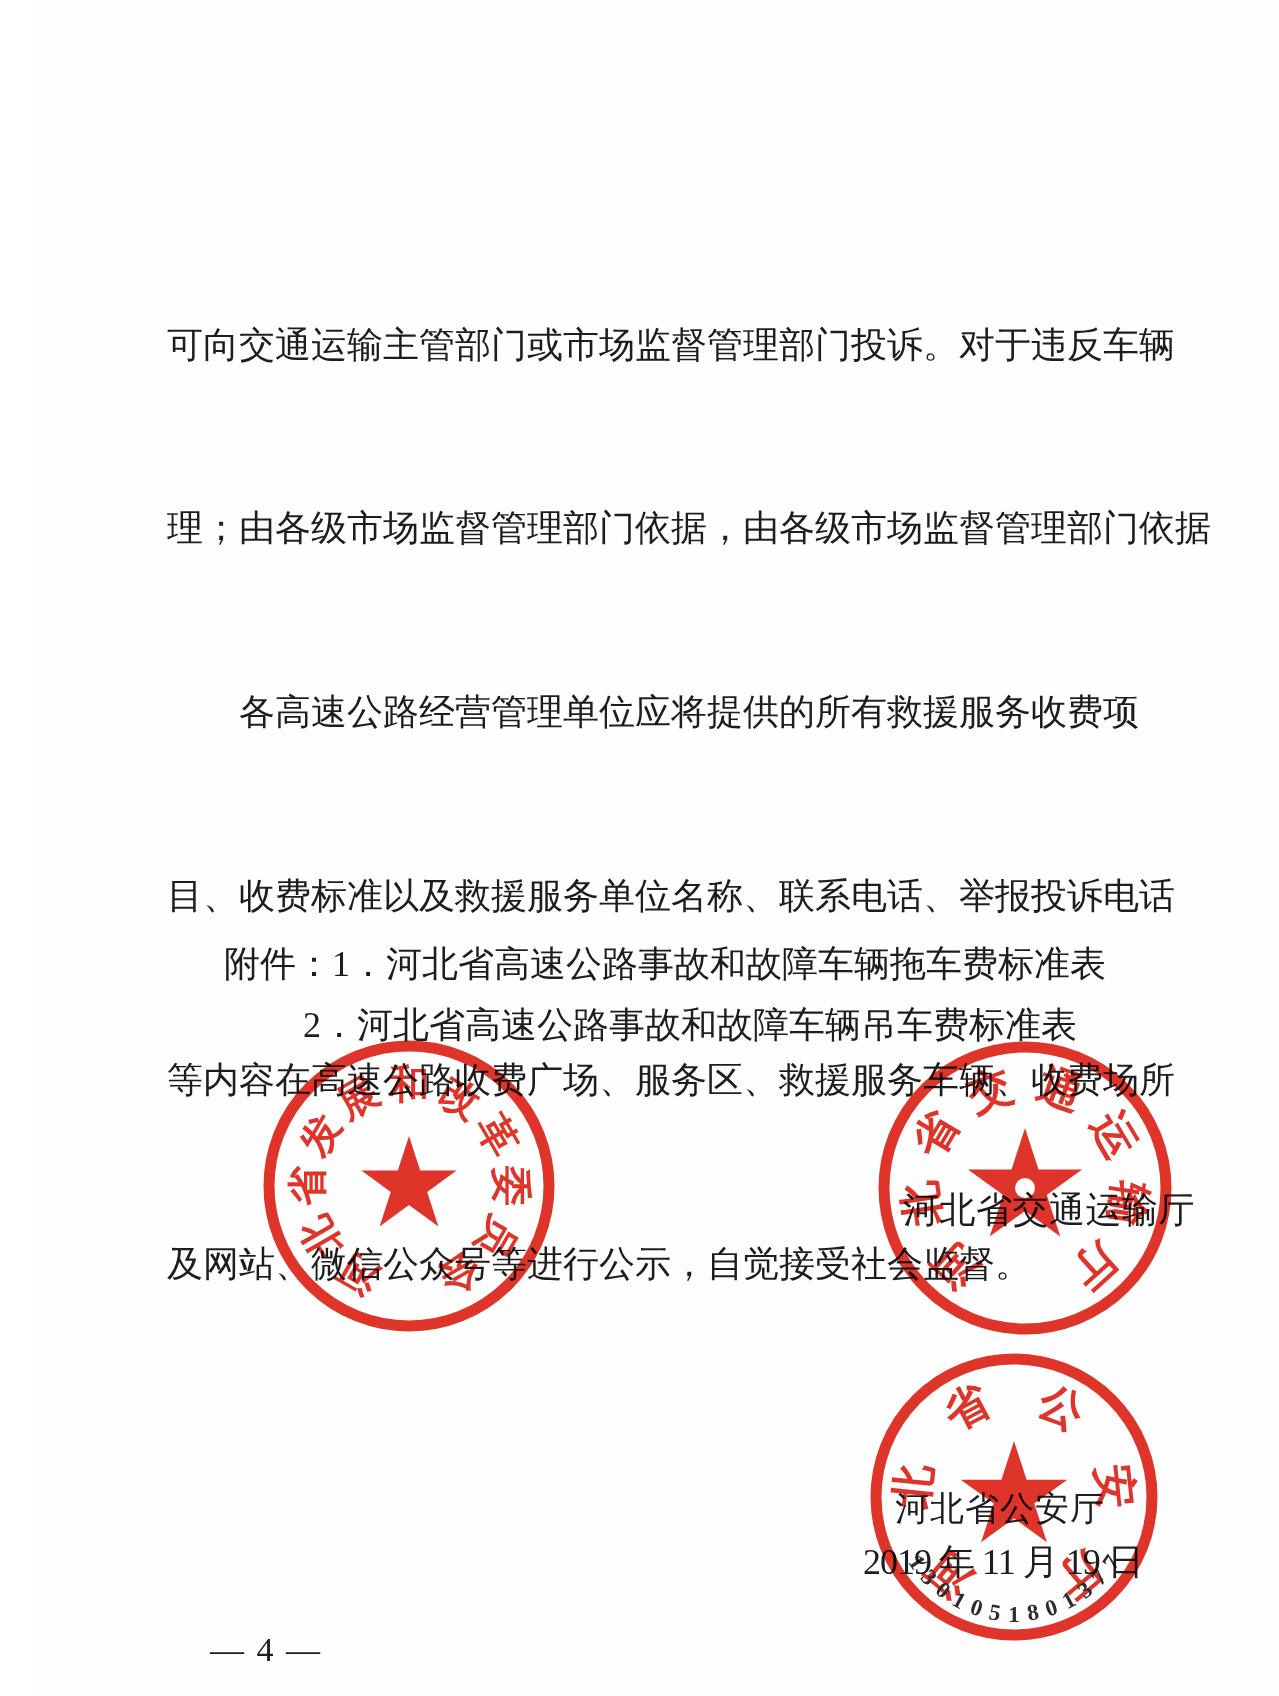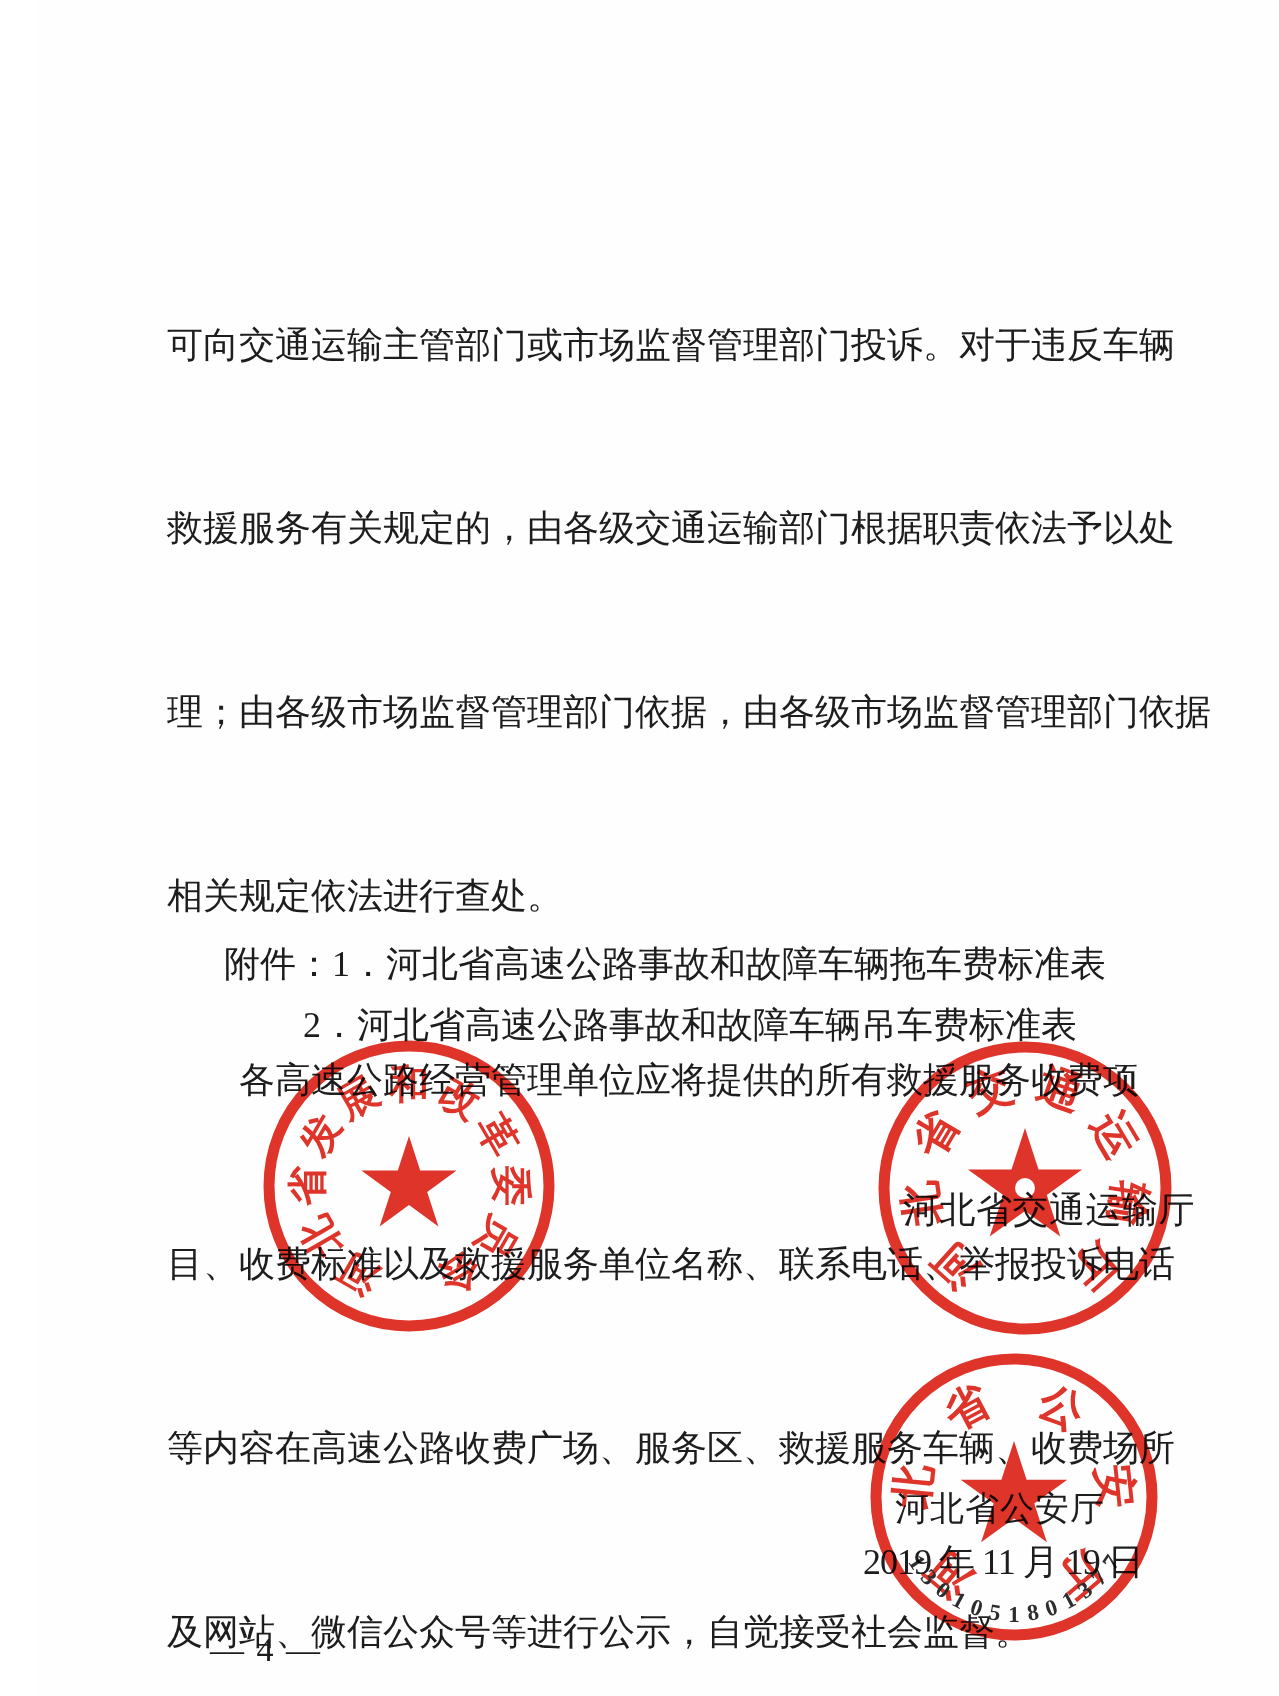--- a/index.html
+++ b/index.html
@@ -34,23 +34,21 @@
   }
   .seal svg{display:block;}
 </style>
 </head>
 <body>
 
 <div class="page">
 
   <div class="bodytext">
     <div class="line">可向交通运输主管部门或市场监督管理部门投诉。对于违反车辆</div>
-    <div class="line">救援服务有关规定的，由各级交通运输部门根据职责依法予以处</div>
     <div class="line">理；由各级市场监督管理部门依据，由各级市场监督管理部门依据</div>
-    <div class="line">相关规定依法进行查处。</div>
     <div class="line indent">各高速公路经营管理单位应将提供的所有救援服务收费项</div>
     <div class="line">目、收费标准以及救援服务单位名称、联系电话、举报投诉电话</div>
     <div class="line">等内容在高速公路收费广场、服务区、救援服务车辆、收费场所</div>
     <div class="line">及网站、微信公众号等进行公示，自觉接受社会监督。</div>
     
     
     
   </div>
 
   <div class="abs attach-1">附件：1．河北省高速公路事故和故障车辆拖车费标准表</div>

